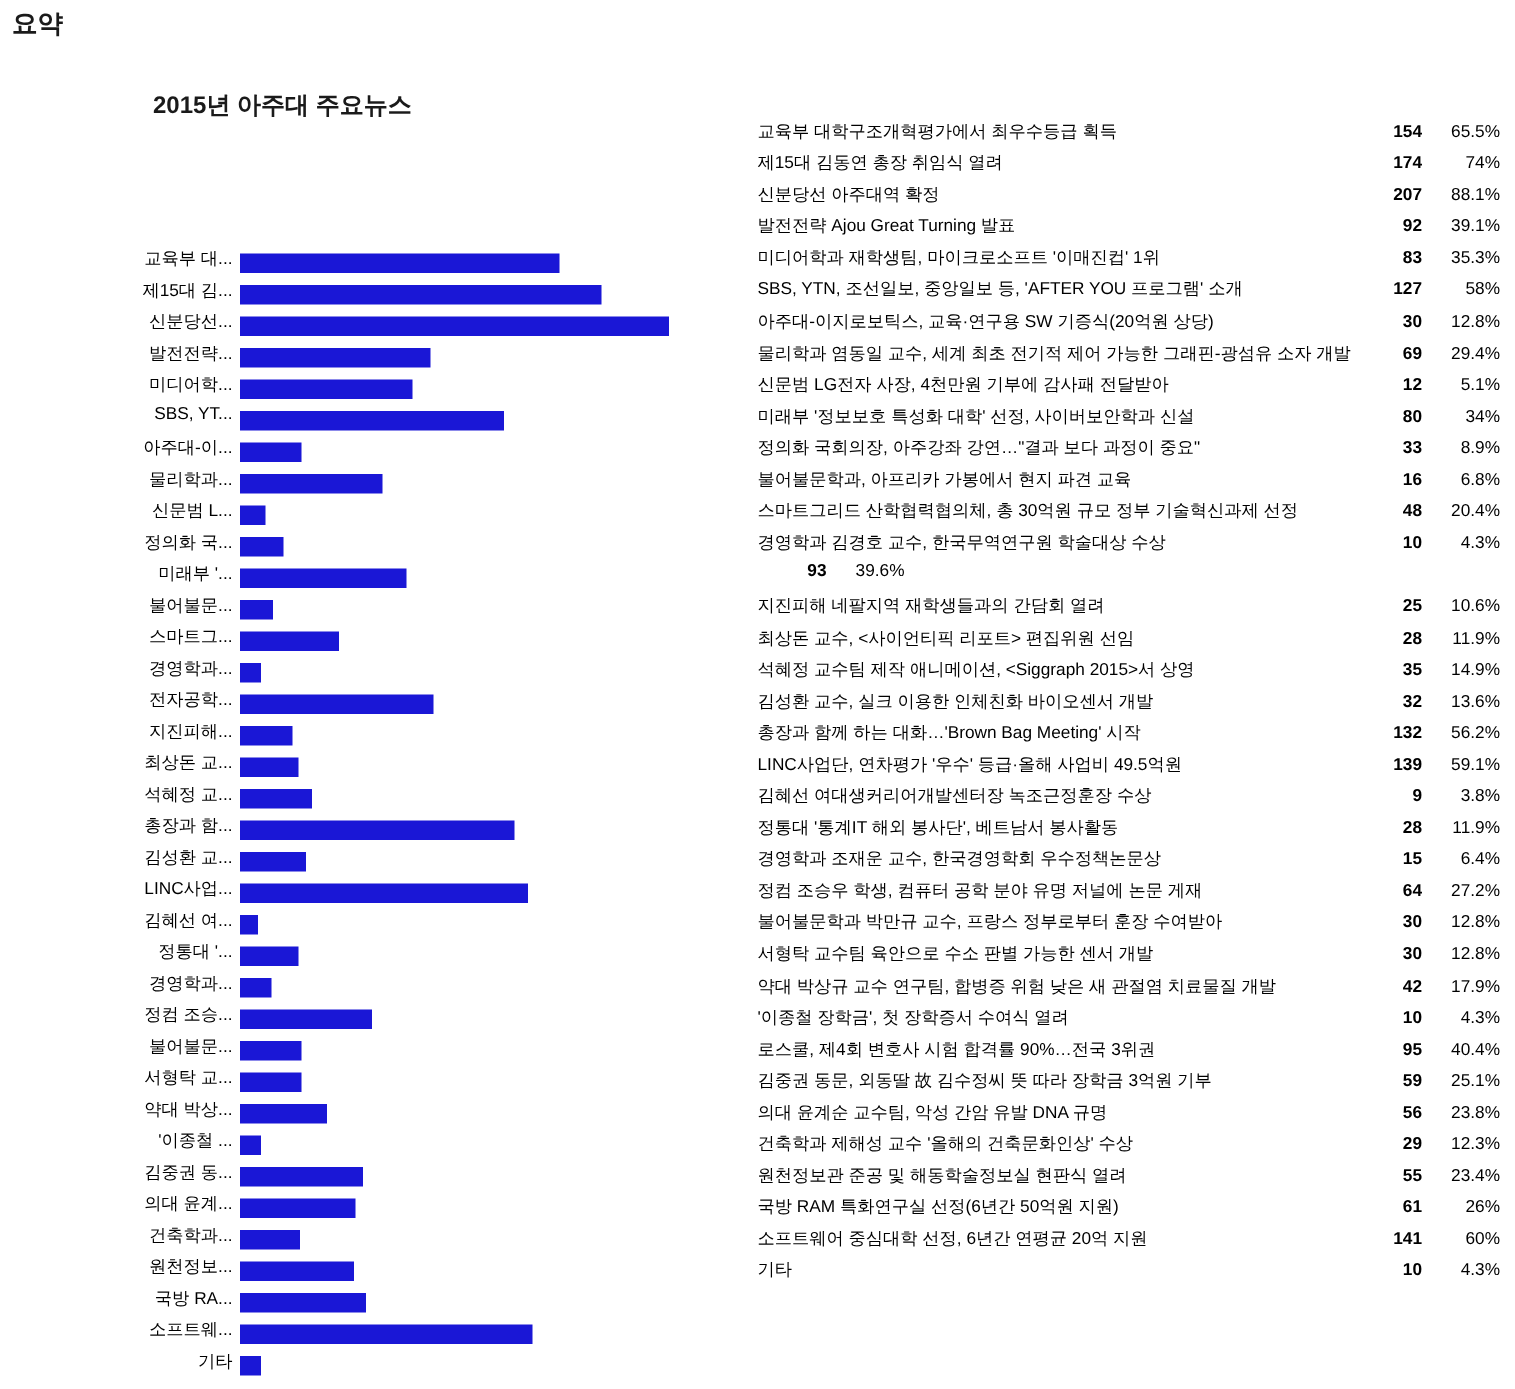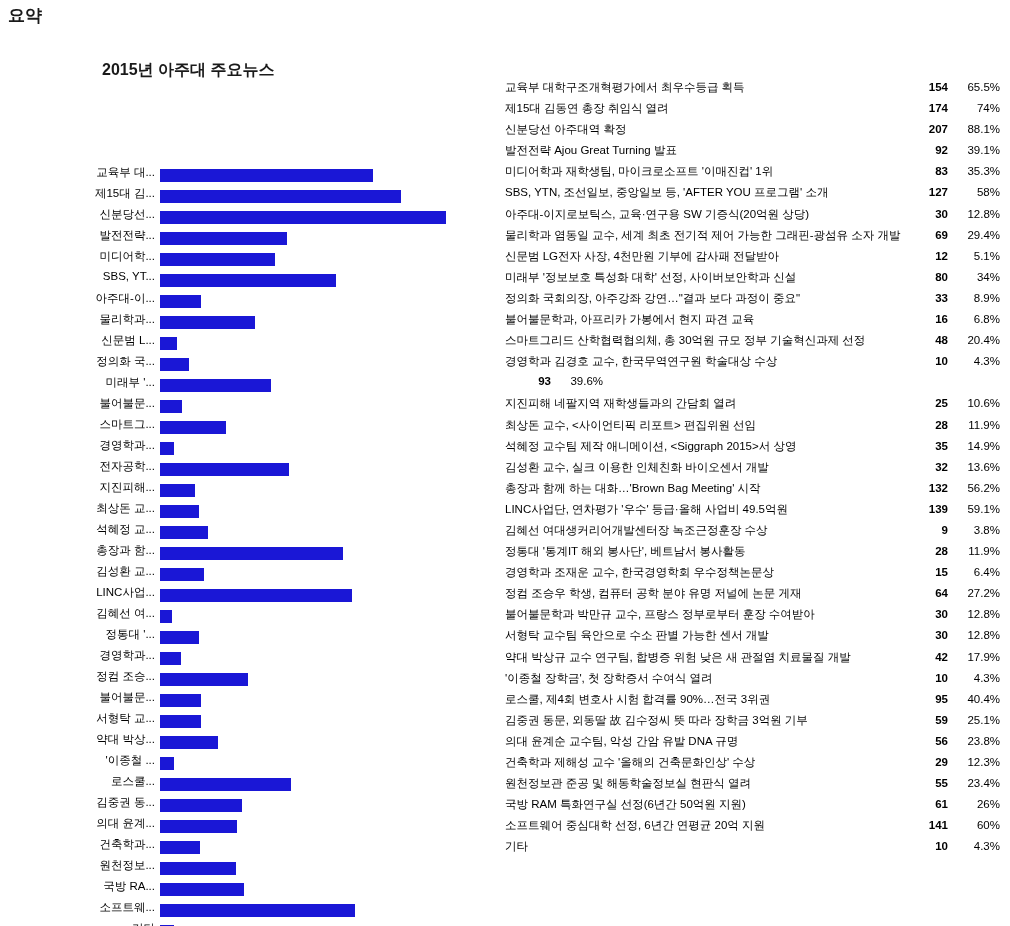--- a/index.html
+++ b/index.html
@@ -278,26 +278,20 @@
           <div class="bar-fill" style="width: 18.2609%; background: rgb(26, 23, 214);"></div>
         </div>
       </div>
       <div class="bar-row">
         <div class="bar-label">'이종철 ...</div>
         <div class="bar-track">
           <div class="bar-fill" style="width: 4.34783%; background: rgb(26, 23, 214);"></div>
         </div>
       </div>
       <div class="bar-row">
-        <div class="bar-label">로스쿨...</div>
-        <div class="bar-track">
-          <div class="bar-fill" style="width: 41.3043%; background: rgb(26, 23, 214);"></div>
-        </div>
-      </div>
-      <div class="bar-row">
         <div class="bar-label">김중권 동...</div>
         <div class="bar-track">
           <div class="bar-fill" style="width: 25.6522%; background: rgb(26, 23, 214);"></div>
         </div>
       </div>
       <div class="bar-row">
         <div class="bar-label">의대 윤계...</div>
         <div class="bar-track">
           <div class="bar-fill" style="width: 24.3478%; background: rgb(26, 23, 214);"></div>
         </div>

